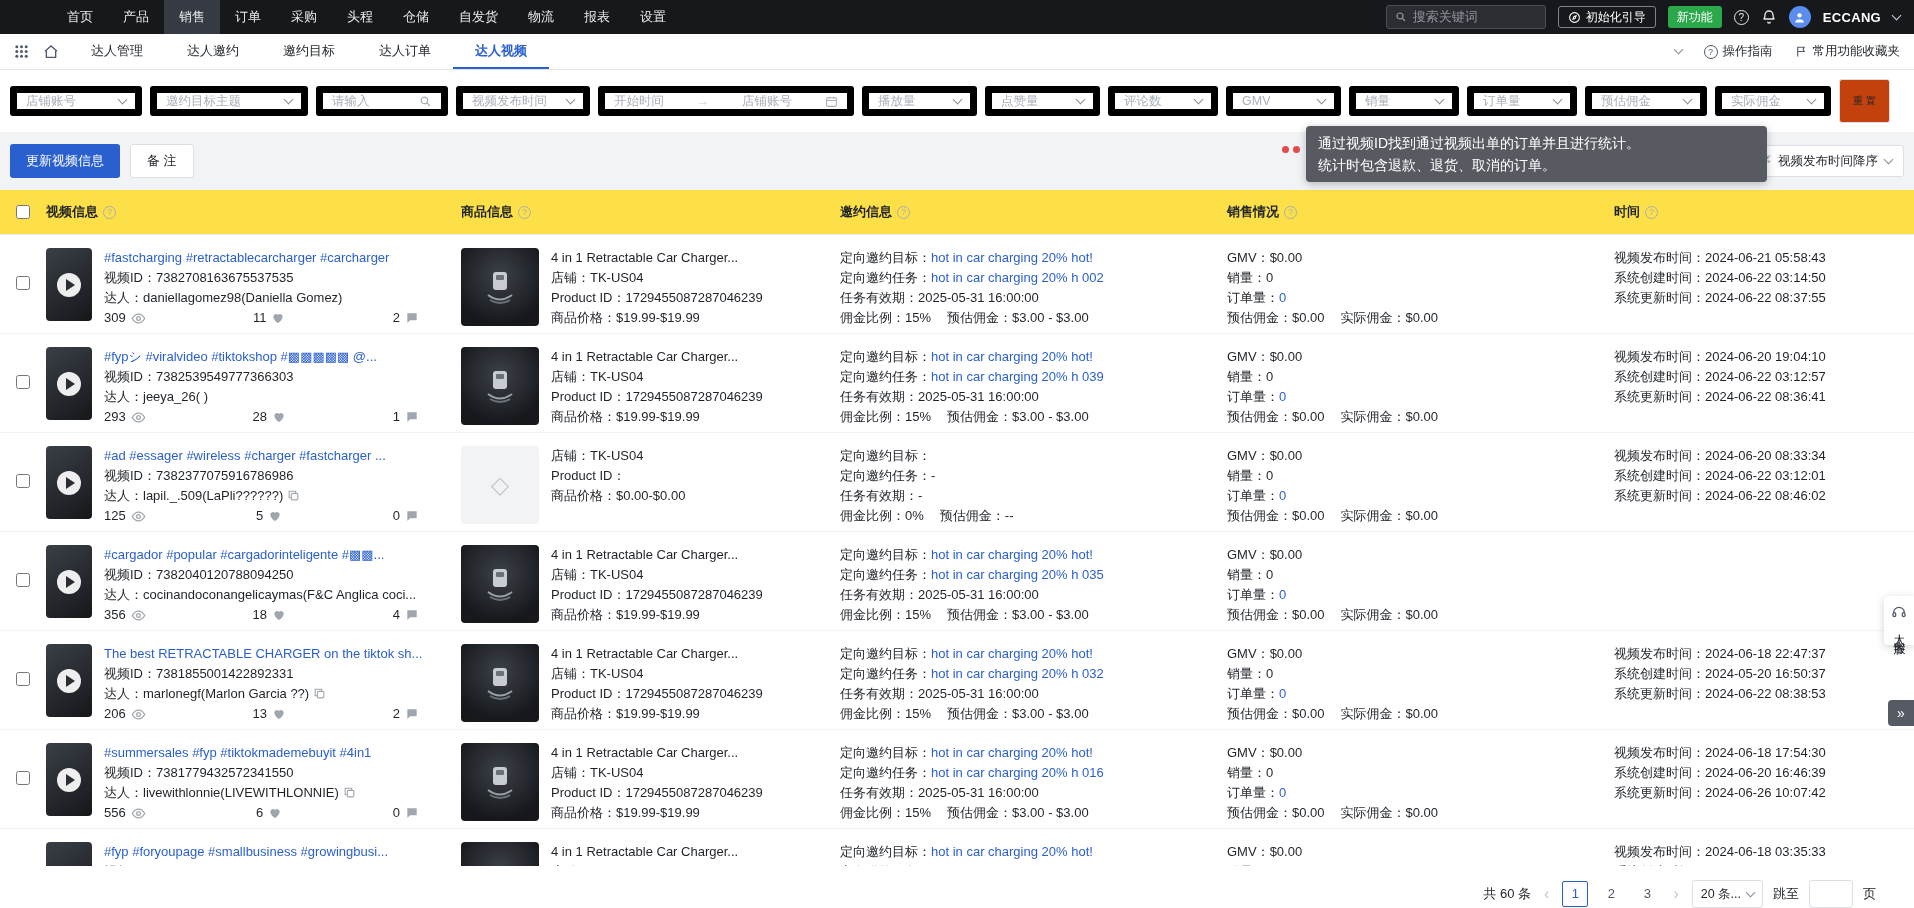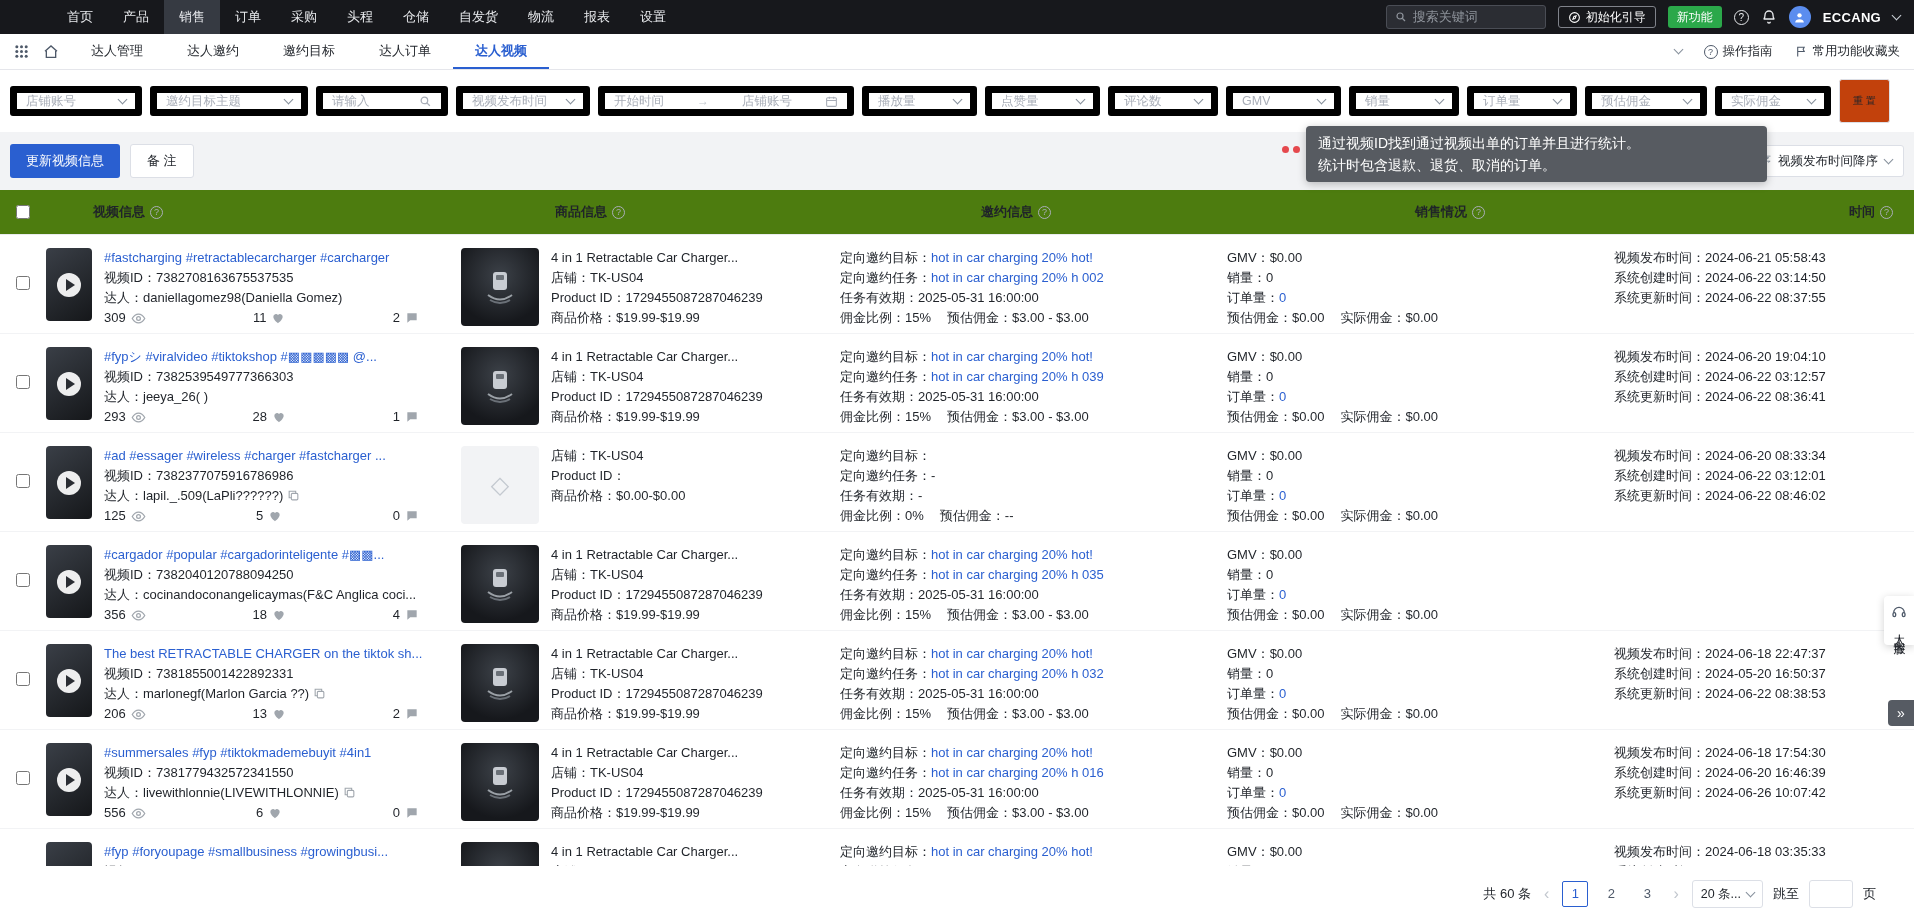--- a/index.html
+++ b/index.html
@@ -54,21 +54,21 @@
   .sortbox { margin-left:auto; background:#fff; border:1px solid #dcdfe6; border-radius:3px; height:32px;
     display:flex; align-items:center; gap:7px; padding:0 11px; font-size:12.5px; cursor:pointer; }
   .sortbox .lab { color:#86909c; }
 
   
   .tooltip { position:absolute; left:1306px; top:126px; width:461px; background:#575b61; color:#fff;
     border-radius:4px; padding:6px 12px; font-size:14px; line-height:22px; z-index:40; box-shadow:0 2px 8px rgba(0,0,0,.25); }
   .beacon { position:absolute; width:7px; height:7px; border-radius:50%; background:#e5484d; top:146px; z-index:41; }
 
   
-  .thead { height:45px; display:flex; align-items:center; background:#4d7c0f; border-bottom:1px solid #e9ebee;gap:47px; }
+  .thead { height:45px; display:flex; align-items:center; background:#fde047; border-bottom:1px solid #e9ebee; }
   .thead .col { font-weight:bold; font-size:13px; display:flex; align-items:center; }
   .col { padding-right:16px; }
   .col-check { flex:0 0 46px; display:flex; align-items:center; justify-content:center; padding-right:0; }
   .col-video { flex:0 0 415px; }
   .col-product { flex:0 0 379px; }
   .col-invite { flex:0 0 387px; }
   .col-sales { flex:0 0 387px; }
   .col-time { flex:1 1 auto; }
   .info { width:13px; height:13px; border:1px solid #a9aeb8; border-radius:50%; color:#a9aeb8; font-weight:normal;
     display:inline-flex; align-items:center; justify-content:center; font-size:9px; margin-left:5px; flex:0 0 auto; }

